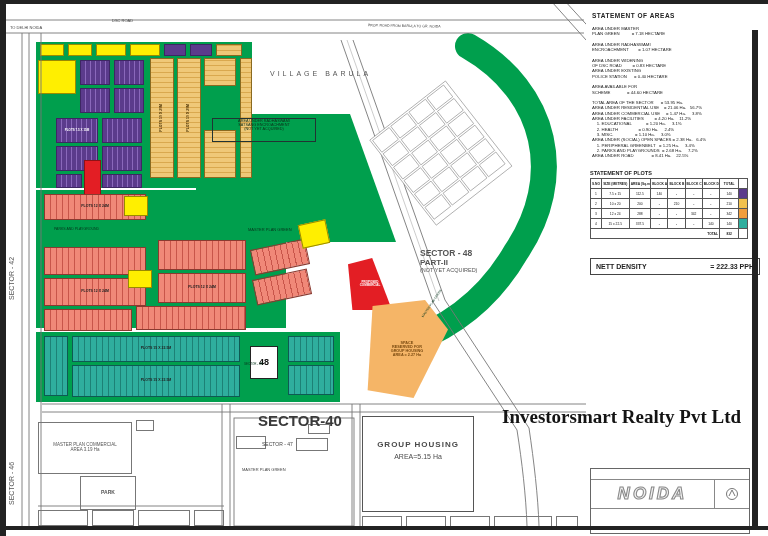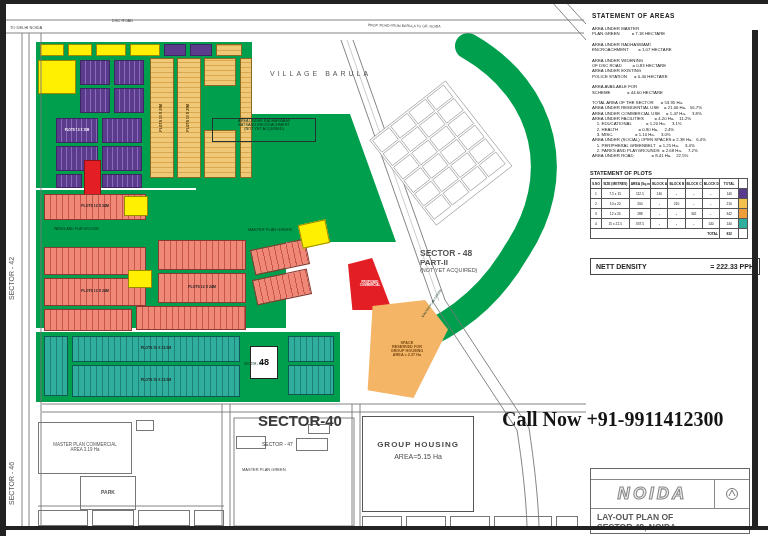--- a/index.html
+++ b/index.html
@@ -352,33 +352,29 @@
         <div style="flex:1;text-align:center">
           <span class="noida">NOIDA</span>
         </div>
         <div style="width:34px;height:100%;border-left:1px solid #888;display:flex;align-items:center;justify-content:center">
           <svg width="14" height="14" viewBox="0 0 14 14">
             <circle cx="7" cy="7" r="5.5" fill="none" stroke="#777" stroke-width="1"></circle>
             <path d="M4 9 L7 3 L10 9" fill="none" stroke="#777" stroke-width="1"></path>
           </svg>
         </div>
       </div>
-      <div style="padding:3px 0 0 6px;color:#5a5a5a;font-weight:bold">
-        <div style="font-size:8.5px">LAY-OUT PLAN OF</div>
-        <div style="font-size:8.5px">SECTOR 48, NOIDA</div>
-      </div>
     </div>
   </div>
 
   <div class="abs z5 frame" style="left:0;top:0;width:768px;height:4px"></div>
   <div class="abs z5 frame" style="left:0;top:0;width:6px;height:536px"></div>
   <div class="abs z5 frame" style="left:0;top:526px;width:768px;height:4px"></div>
   <div class="abs z5 frame" style="left:752px;top:30px;width:6px;height:496px"></div>
 
   <div class="abs z6" style="left:502px;top:406px">
-    <div class="wm" style="font-size:20px;margin-top:2px">Call Now +91-9911412300</div>
+    <div class="wm" style="font-size:19px">Investorsmart Realty Pvt Ltd</div>
   </div>
 
   <div class="abs z5" style="left:0;top:531px;width:768px;height:5px;overflow:hidden;text-align:center">
     
   </div>
 
 </div>
 
 </body></html>

